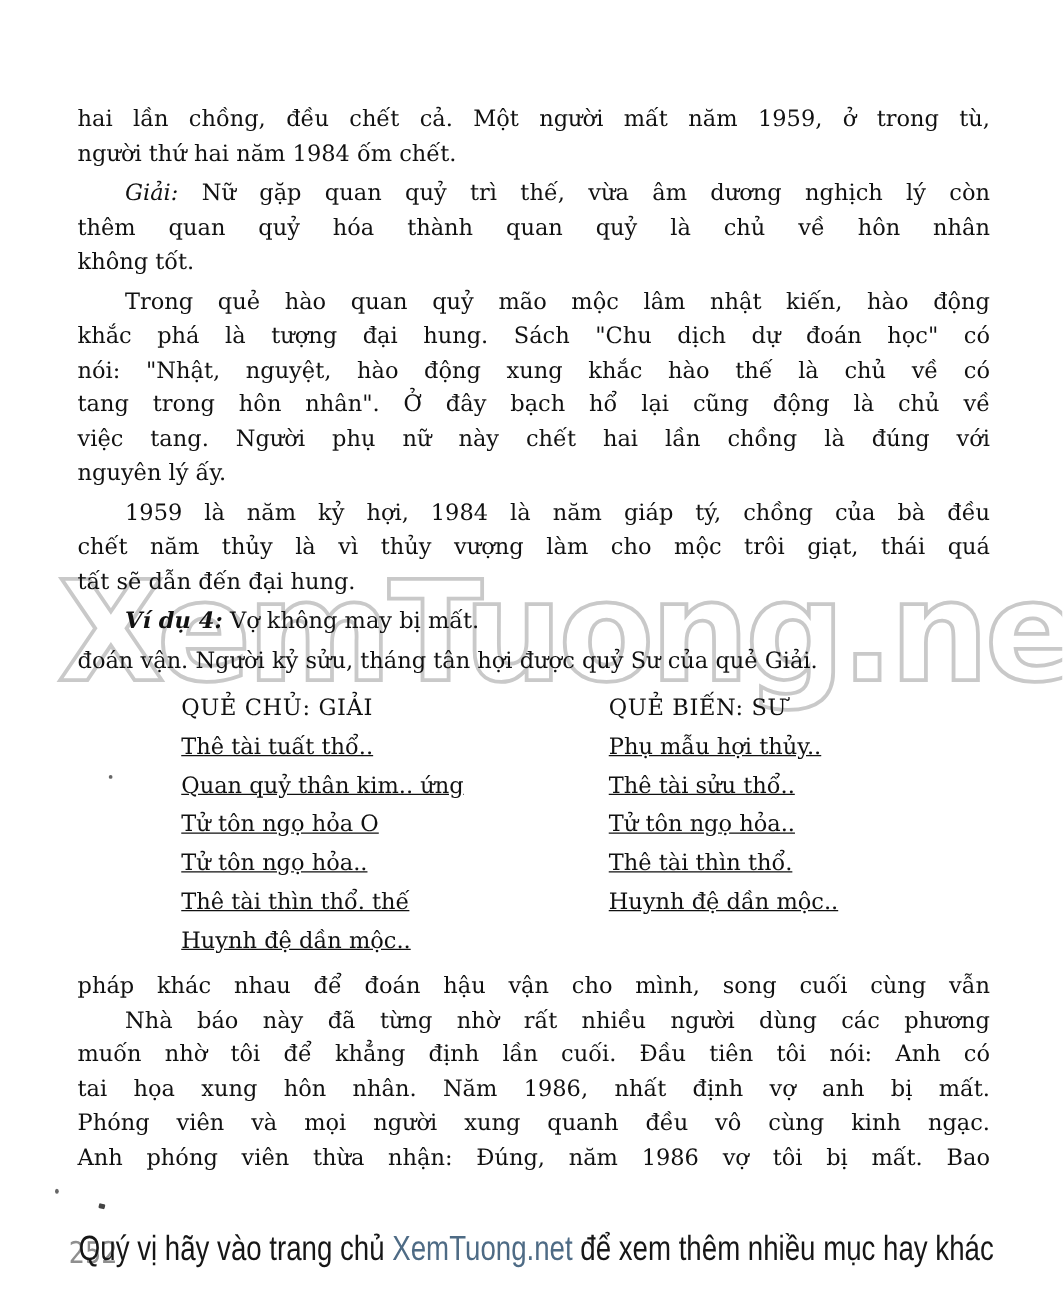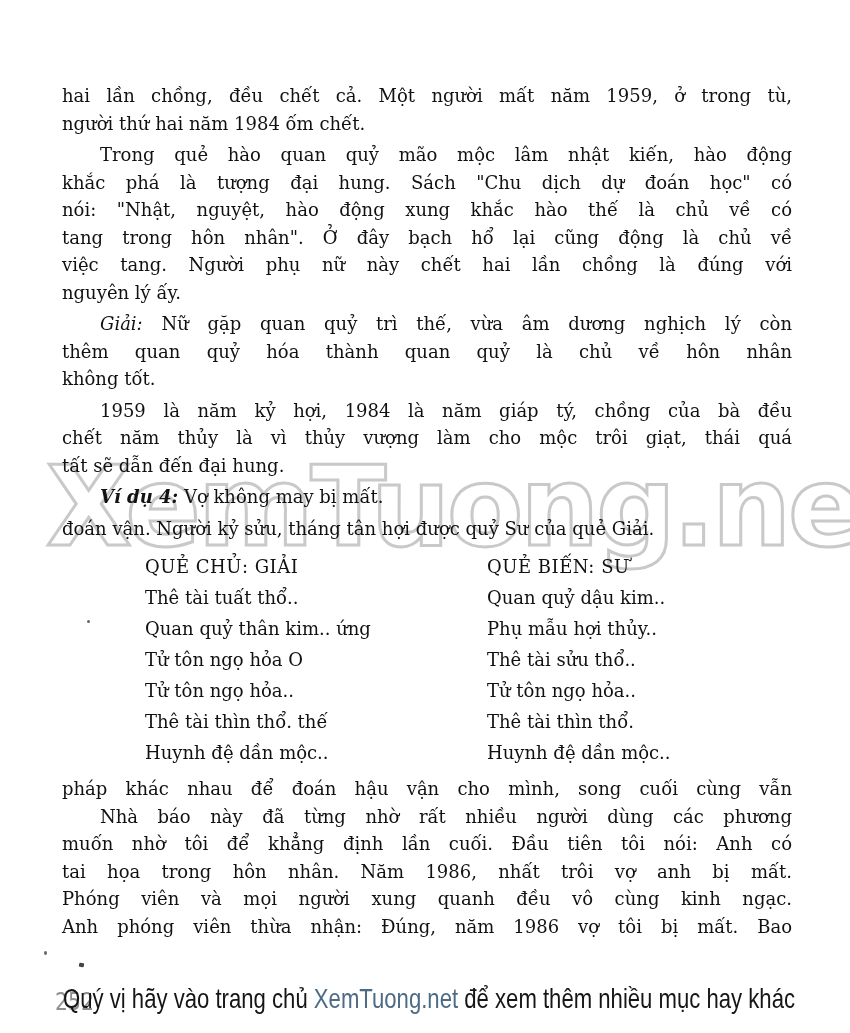--- a/index.html
+++ b/index.html
@@ -21,21 +21,21 @@
   .para{margin:0 0 4px 0;}
   .line{text-align:justify;text-align-last:justify;}
   .line.last{text-align-last:left;}
   .line.first{padding-left:38px;}
   .lead{font-style:italic;}
   .lead.bold{font-weight:bold;}
   
   .hex-table{position:relative;margin:9px 0 7px 83px;line-height:31px;}
   .col-right{position:absolute;left:342px;top:0;}
   .col-title{letter-spacing:0.5px;}
-  .hex-row{white-space:nowrap;}
+  .hex-row{white-space:nowrap;text-decoration:underline;}
   
   .page-number{
     position:absolute;left:55px;top:988px;z-index:2;
     font-family:"DejaVu Sans",sans-serif;font-size:24px;color:#8f8f8f;
     transform:scaleX(0.85);transform-origin:left center;
   }
   .footer-line{
     position:absolute;left:63px;top:983px;z-index:3;
     font-family:"Liberation Sans",sans-serif;font-size:28px;color:#161616;
     white-space:nowrap;transform:scaleX(0.79);transform-origin:left center;
@@ -59,32 +59,32 @@
   <div class="speck sp-caret"></div>
 
   <div class="content">
 
     <div class="para">
       <div class="line">hai lần chồng, đều chết cả. Một người mất năm 1959, ở trong tù,</div>
       <div class="line last">người thứ hai năm 1984 ốm chết.</div>
     </div>
 
     <div class="para">
+      <div class="line first"><em class="lead">Giải:</em><span> Nữ gặp quan quỷ trì thế, vừa âm dương nghịch lý còn</span></div>
+      <div class="line">thêm quan quỷ hóa thành quan quỷ là chủ về hôn nhân</div>
+      <div class="line last">không tốt.</div>
+    </div>
+
+    <div class="para">
       <div class="line first">Trong quẻ hào quan quỷ mão mộc lâm nhật kiến, hào động</div>
       <div class="line">khắc phá là tượng đại hung. Sách "Chu dịch dự đoán học" có</div>
       <div class="line">nói: "Nhật, nguyệt, hào động xung khắc hào thế là chủ về có</div>
       <div class="line">tang trong hôn nhân". Ở đây bạch hổ lại cũng động là chủ về</div>
       <div class="line">việc tang. Người phụ nữ này chết hai lần chồng là đúng với</div>
       <div class="line last">nguyên lý ấy.</div>
-    </div>
-
-    <div class="para">
-      <div class="line first"><em class="lead">Giải:</em><span> Nữ gặp quan quỷ trì thế, vừa âm dương nghịch lý còn</span></div>
-      <div class="line">thêm quan quỷ hóa thành quan quỷ là chủ về hôn nhân</div>
-      <div class="line last">không tốt.</div>
     </div>
 
     <div class="para">
       <div class="line first">1959 là năm kỷ hợi, 1984 là năm giáp tý, chồng của bà đều</div>
       <div class="line">chết năm thủy là vì thủy vượng làm cho mộc trôi giạt, thái quá</div>
       <div class="line last">tất sẽ dẫn đến đại hung.</div>
     </div>
 
     <div class="para">
       <div class="line first last"><em class="lead bold">Ví dụ 4:</em><span> Vợ không may bị mất.</span></div>
@@ -99,34 +99,33 @@
         <div class="col-title">QUẺ CHỦ: GIẢI</div>
         <div class="hex-row">Thê tài tuất thổ..</div>
         <div class="hex-row">Quan quỷ thân kim.. ứng</div>
         <div class="hex-row">Tử tôn ngọ hỏa O</div>
         <div class="hex-row">Tử tôn ngọ hỏa..</div>
         <div class="hex-row">Thê tài thìn thổ. thế</div>
         <div class="hex-row">Huynh đệ dần mộc..</div>
       </div>
       <div class="col col-right">
         <div class="col-title">QUẺ BIẾN: SƯ</div>
-        <div class="hex-row">Quan quỷ dậu kim..</div>
         <div class="hex-row">Phụ mẫu hợi thủy..</div>
         <div class="hex-row">Thê tài sửu thổ..</div>
         <div class="hex-row">Tử tôn ngọ hỏa..</div>
         <div class="hex-row">Thê tài thìn thổ.</div>
         <div class="hex-row">Huynh đệ dần mộc..</div>
       </div>
     </div>
 
     <div class="para">
       <div class="line">pháp khác nhau để đoán hậu vận cho mình, song cuối cùng vẫn</div>
       <div class="line first">Nhà báo này đã từng nhờ rất nhiều người dùng các phương</div>
       <div class="line">muốn nhờ tôi để khẳng định lần cuối. Đầu tiên tôi nói: Anh có</div>
-      <div class="line">tai họa trong hôn nhân. Năm 1986, nhất trôi vợ anh bị mất.</div>
+      <div class="line">tai họa xung hôn nhân. Năm 1986, nhất định vợ anh bị mất.</div>
       <div class="line">Phóng viên và mọi người xung quanh đều vô cùng kinh ngạc.</div>
       <div class="line">Anh phóng viên thừa nhận: Đúng, năm 1986 vợ tôi bị mất. Bao</div>
     </div>
 
   </div>
 
   <div class="page-number">252</div>
 
   <div class="footer-line">
     <span>Quý vị hãy vào trang chủ </span><span class="footer-link">XemTuong.net</span><span> để xem thêm nhiều mục hay khác</span>

